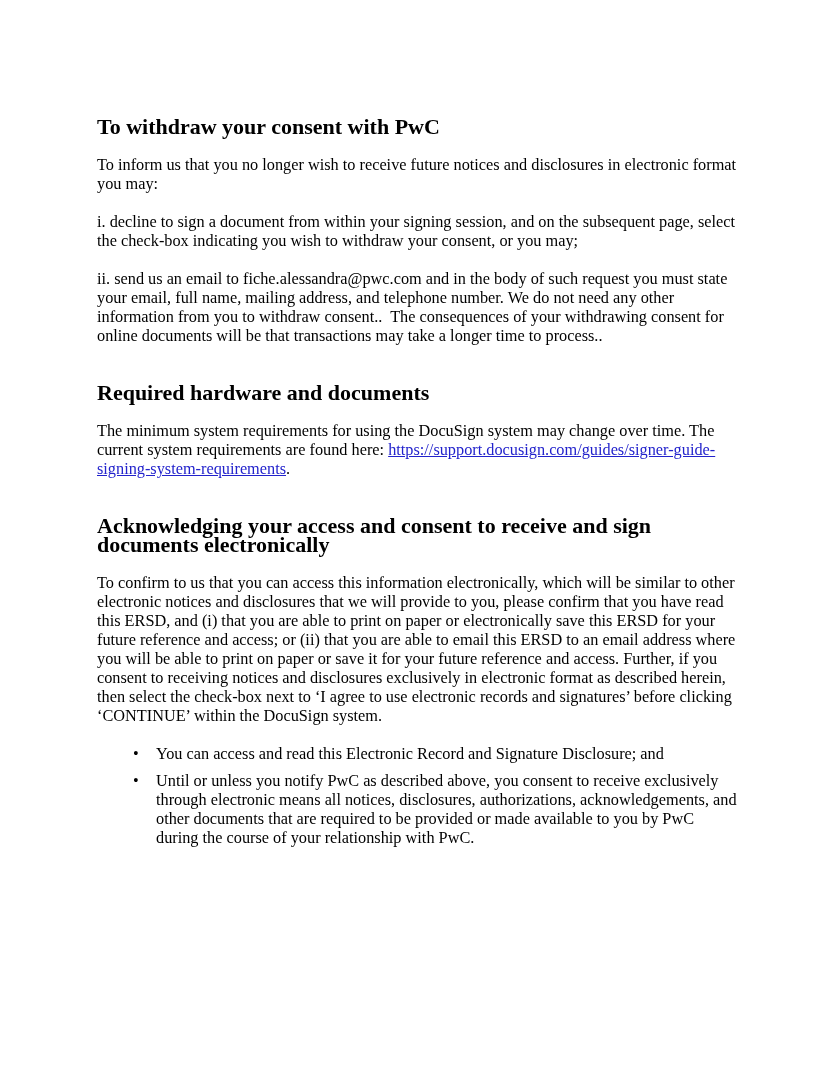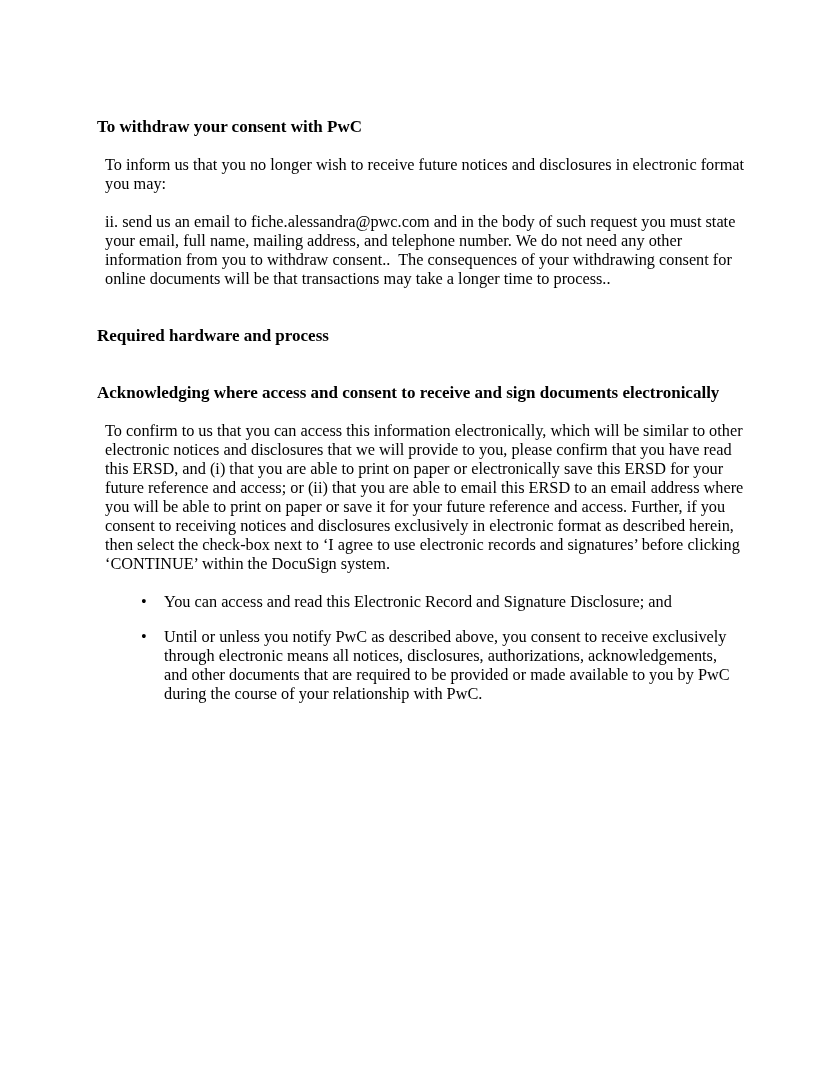--- a/index.html
+++ b/index.html
@@ -17,69 +17,71 @@
     background: #ffffff;
     padding: 117px 87px 0 97px;
     overflow: hidden;
   }
   .doc {
     width: 650px;
     font-size: 16.3px;
     line-height: 19px;
   }
   .doc p {
-    margin: 0 0 19px 8px;
+    margin: 0 0 19px 0;
     white-space: pre-wrap;
   }
   .doc h2 {
-    font-size: 17px;
+    font-size: 22px;
     line-height: 19px;
     font-weight: bold;
     margin: 38px 0 19px 0;
   }
   .doc h2.first { margin-top: 0; }
   a.doc-link {
     text-decoration: underline;
     cursor: pointer;
     word-break: normal;
     overflow-wrap: break-word;
   }
   ul.bullets {
     margin: 0 0 19px 0;
     padding: 0 0 0 51px;
     list-style: none;
   }
   ul.bullets li {
     position: relative;
-    margin: 16px;
+    margin: 8px;
   }
   ul.bullets li::before {
     content: "\2022";
     position: absolute;
     left: -23px;
     top: 0;
   }
 </style>
 </head>
 <body style="background: rgb(255, 255, 255); color: rgb(0, 0, 0);">
 
 <div class="page">
   <div class="doc">
 
     <h2 class="first">To withdraw your consent with PwC</h2>
 
     <p>To inform us that you no longer wish to receive future notices and disclosures in electronic format you may:</p>
 
+    <p>i. decline to sign a document from within your signing session, and on the subsequent page, select the check-box indicating you wish to withdraw your consent, or you may;</p>
 
     <p>ii. send us an email to fiche.alessandra@pwc.com and in the body of such request you must state your email, full name, mailing address, and telephone number. We do not need any other information from you to withdraw consent..  The consequences of your withdrawing consent for online documents will be that transactions may take a longer time to process..</p>
 
-    <h2>Required hardware and process</h2>
+    <h2>Required hardware and documents</h2>
 
+    <p><span>The minimum system requirements for using the DocuSign system may change over time. The current system requirements are found here: </span><a class="doc-link" href="#" style="color: rgb(34, 34, 204);">https://support.docusign.com/guides/signer-guide-signing-system-requirements</a><span>.</span></p>
 
-    <h2>Acknowledging where access and consent to receive and sign documents electronically</h2>
+    <h2>Acknowledging your access and consent to receive and sign documents electronically</h2>
 
     <p>To confirm to us that you can access this information electronically, which will be similar to other electronic notices and disclosures that we will provide to you, please confirm that you have read this ERSD, and (i) that you are able to print on paper or electronically save this ERSD for your future reference and access; or (ii) that you are able to email this ERSD to an email address where you will be able to print on paper or save it for your future reference and access. Further, if you consent to receiving notices and disclosures exclusively in electronic format as described herein, then select the check-box next to ‘I agree to use electronic records and signatures’ before clicking ‘CONTINUE’ within the DocuSign system.</p>
 
 
     <ul class="bullets">
       <li>You can access and read this Electronic Record and Signature Disclosure; and</li>
       <li>Until or unless you notify PwC as described above, you consent to receive exclusively through electronic means all notices, disclosures, authorizations, acknowledgements, and other documents that are required to be provided or made available to you by PwC during the course of your relationship with PwC.</li>
     </ul>
 
   </div>

